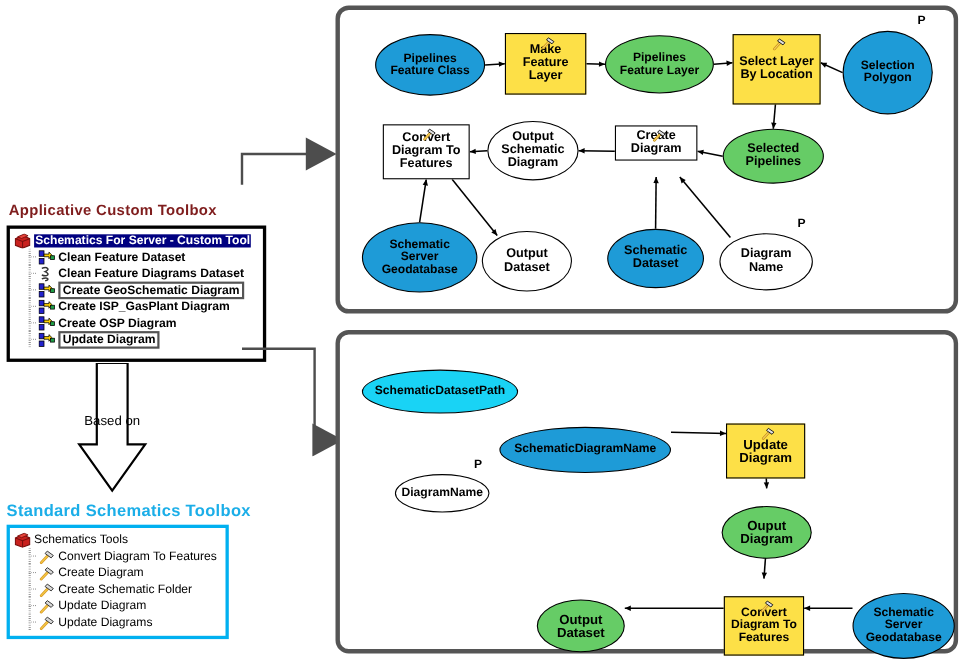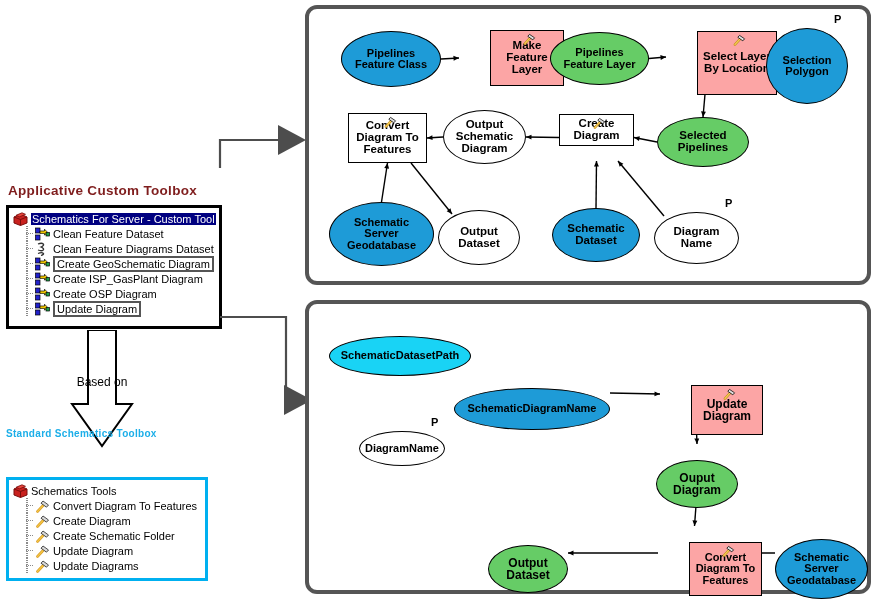--- a/index.html
+++ b/index.html
@@ -12,22 +12,22 @@
   }
   .abs{position:absolute;}
 
   
   #applicative-title{
     left:8px;top:183px;
     font-size:13.5px;font-weight:bold;color:#7f1d1d;
     letter-spacing:.3px;white-space:nowrap;
   }
   #applicative-box{
-    left:6px;top:205px;width:216px;height:124px;
-    border:3px solid #000;background:#fff;box-sizing:border-box;
+    left:6px;top:205px;width:236px;height:124px;
+    border:3px solid #000;background:#fff;box-sizing:border-box;font-weight:bold;
   }
   .tree{padding:3px 0 0 3px;}
   .trow{
     display:flex;align-items:center;height:15px;
     font-size:11px;color:#000;white-space:nowrap;
   }
   .trow.root{padding-left:1px;}
   .trow.child{padding-left:12px;}
   .tlabel{line-height:12px;}
   .tlabel.sel{
@@ -55,22 +55,22 @@
 
   
   #based-arrow{left:62px;top:330px;width:80px;height:120px;}
   #based-on-label{
     left:64px;top:375px;width:76px;text-align:center;
     font-size:12px;color:#000;
   }
 
   
   #standard-title{
-    left:6px;top:428px;
-    font-size:10px;font-weight:bold;color:#1BAEE8;
+    left:6px;top:456px;
+    font-size:15px;font-weight:bold;color:#1BAEE8;
     letter-spacing:.3px;white-space:nowrap;
   }
   #standard-box{
     left:6px;top:477px;width:202px;height:104px;
     border:3px solid #00B0F0;background:#fff;box-sizing:border-box;
   }
 
   
   .bigarrow{fill:#4d4d4d;stroke:none;}
 
@@ -84,21 +84,21 @@
 
   .node{position:absolute;box-sizing:border-box;
         display:flex;align-items:center;justify-content:center;
         text-align:center;color:#000;font-weight:bold;line-height:1.02;}
   .node .lbl{display:block;padding:0 2px;}
   .oval{border:1.5px solid #000;border-radius:50%;}
   .rect{border:1.6px solid #000;}
   .blue{background:#1E9BD7;}
   .cyan{background:#19D3F5;}
   .green{background:#66CC66;}
-  .orange{background:#fca5a5;margin-left:31px;}
+  .orange{background:#fde047;}
   .white{background:#fff;}
 
   .pmark{position:absolute;font-size:11px;font-weight:bold;color:#000;}
   .toolicon{position:absolute;width:13px;height:12px;top:2px;left:50%;
             margin-left:-4px;pointer-events:none;}
 
   svg.wires{position:absolute;left:0;top:0;overflow:visible;}
   .wire{stroke:#000;stroke-width:1.4;fill:none;}
 </style>
 </head>

